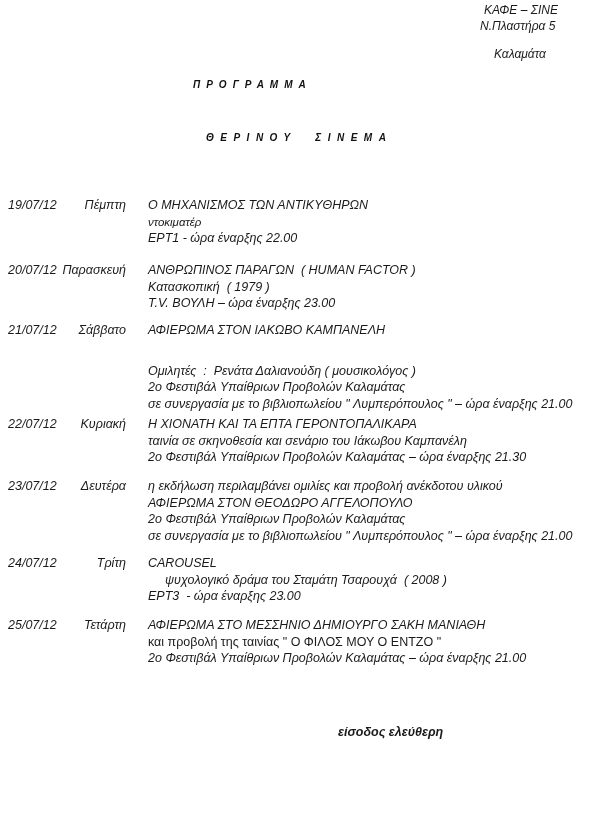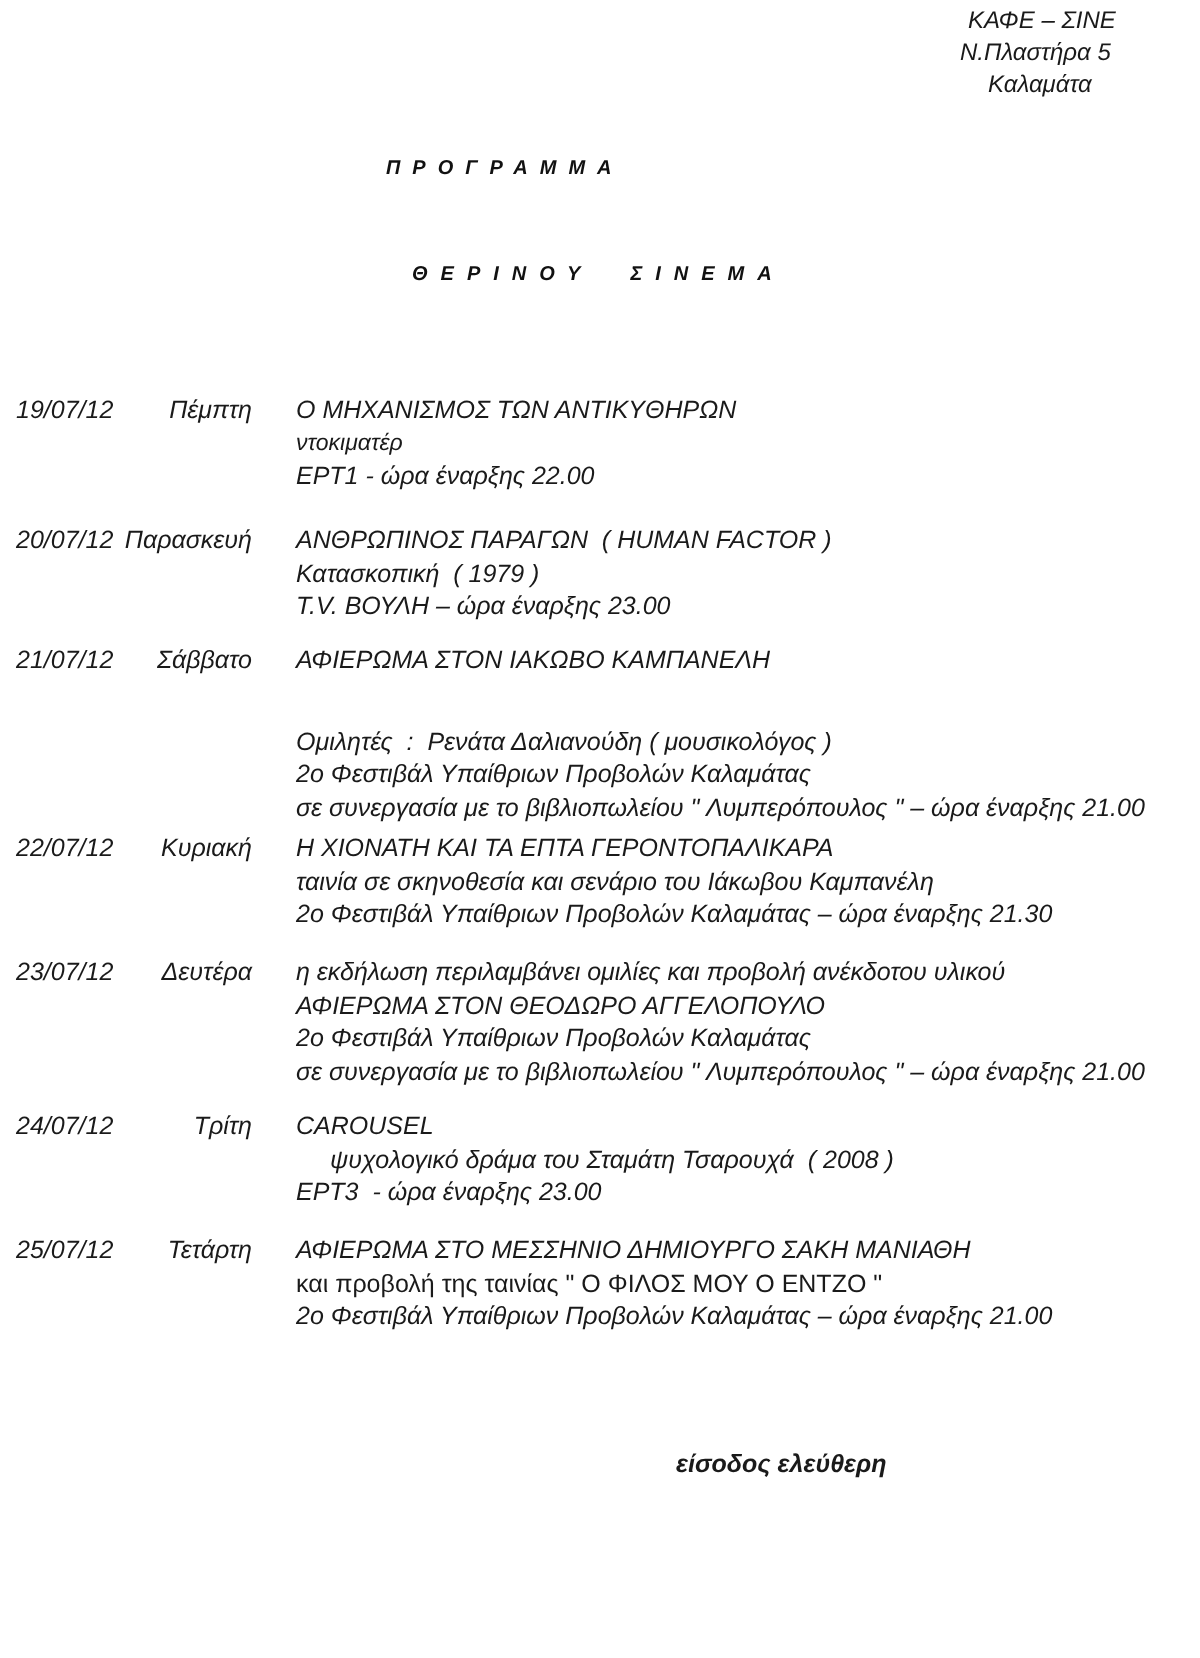--- a/index.html
+++ b/index.html
@@ -16,21 +16,21 @@
   .small { font-size:11.5px; }
   .upright { font-style:normal; }
   .footer { position:absolute; left:338px; top:725px; font-weight:bold; font-style:italic; font-size:12.5px;text-align:right; }
 </style>
 </head>
 <body>
 
 <div>
   <div class="addr" style="left:484px;top:2px;">ΚΑΦΕ – ΣΙΝΕ</div>
   <div class="addr" style="left:480px;top:18px;">Ν.Πλαστήρα 5</div>
-  <div class="addr" style="left:494px;top:34px;">Καλαμάτα</div>
+  <div class="addr" style="left:494px;top:46px;">Καλαμάτα</div>
 </div>
 
 <div class="title" style="left:193px;top:79px;">ΠΡΟΓΡΑΜΜΑ</div>
 <div class="title" style="left:158px;top:132px;letter-spacing:6.5px;white-space:pre;margin-left:48px;">ΘΕΡΙΝΟΥ  ΣΙΝΕΜΑ</div>
 
 <div class="entry" style="top:197px;">
   <span class="date">19/07/12</span>
   <span class="day">Πέμπτη</span>
   <div class="lines">
     <div>Ο ΜΗΧΑΝΙΣΜΟΣ ΤΩΝ ΑΝΤΙΚΥΘΗΡΩΝ</div>

